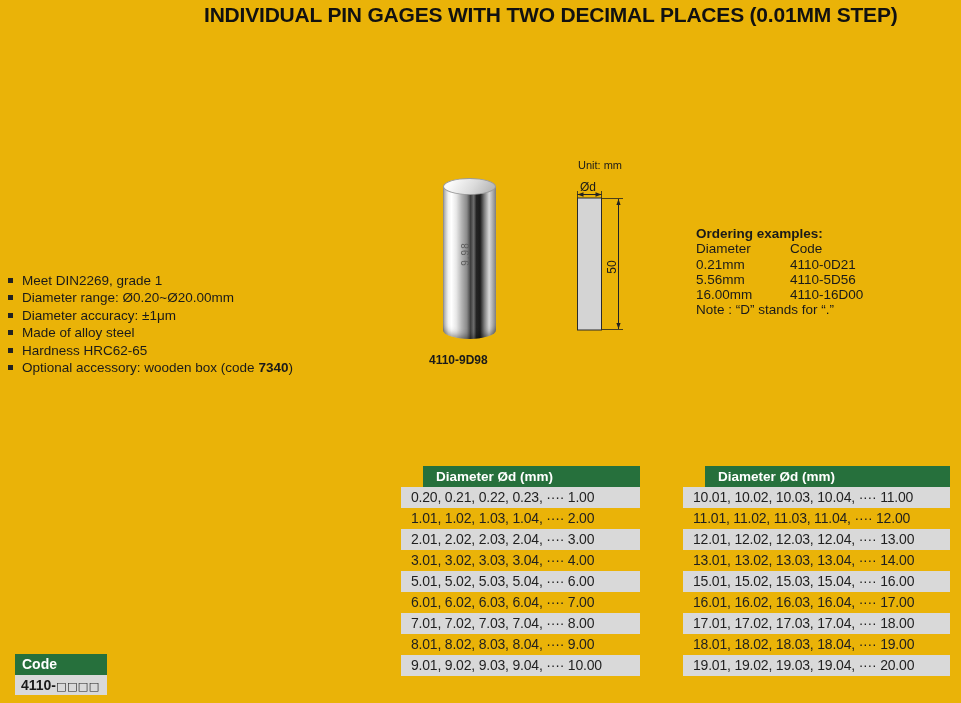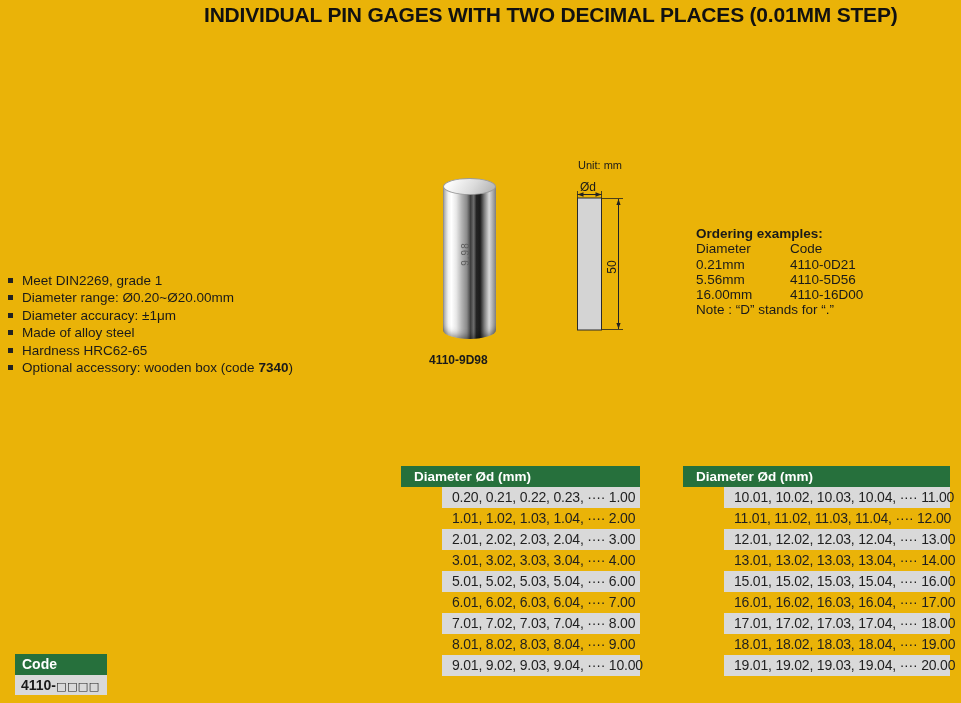--- a/index.html
+++ b/index.html
@@ -44,23 +44,23 @@
   .ordering{position:absolute;left:696px;top:226px;font-size:13.5px;line-height:15.3px;
     white-space:nowrap;}
   .ord-title{font-weight:bold;}
   .ord-col1{display:inline-block;width:94px;}
 
   
   .dtable{position:absolute;top:466px;}
   .dtable-left{left:401px;width:239px;}
   .dtable-right{left:683px;width:267px;}
   .thead{height:21px;line-height:21px;background:var(--accent_green);color:#fff;
-    font-weight:bold;font-size:13.5px;padding-left:13px;white-space:nowrap;}
+    font-weight:bold;font-size:13.5px;padding-left:13px;white-space:nowrap;margin-left:22px;}
   .trow{height:21px;line-height:21px;font-size:14px;padding-left:10px;
-    letter-spacing:-0.2px;white-space:nowrap;color:#1f1f1f;margin-left:41px;}
+    letter-spacing:-0.2px;white-space:nowrap;color:#1f1f1f;}
   .dtable-right .trow{}
   .trow:nth-child(even){background:var(--row_gray);}
 
   
   .code-box{position:absolute;left:15px;top:654px;width:92px;}
   .code-head{height:21px;line-height:21px;background:var(--accent_green);color:#fff;
     font-weight:bold;font-size:14px;padding-left:7px;}
   .code-row{height:20px;line-height:20px;background:var(--row_gray);padding-left:6px;
     white-space:nowrap;}
   .code-prefix{font-weight:bold;font-size:14px;}

